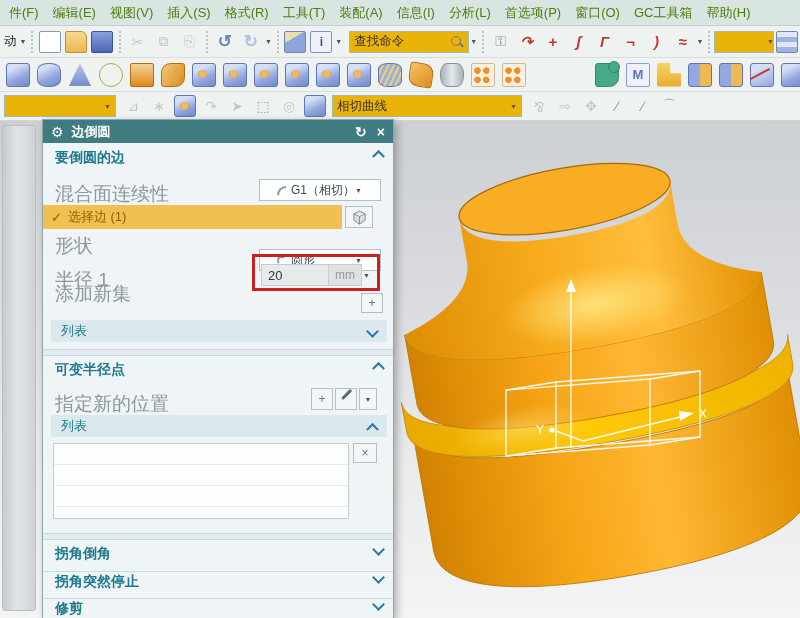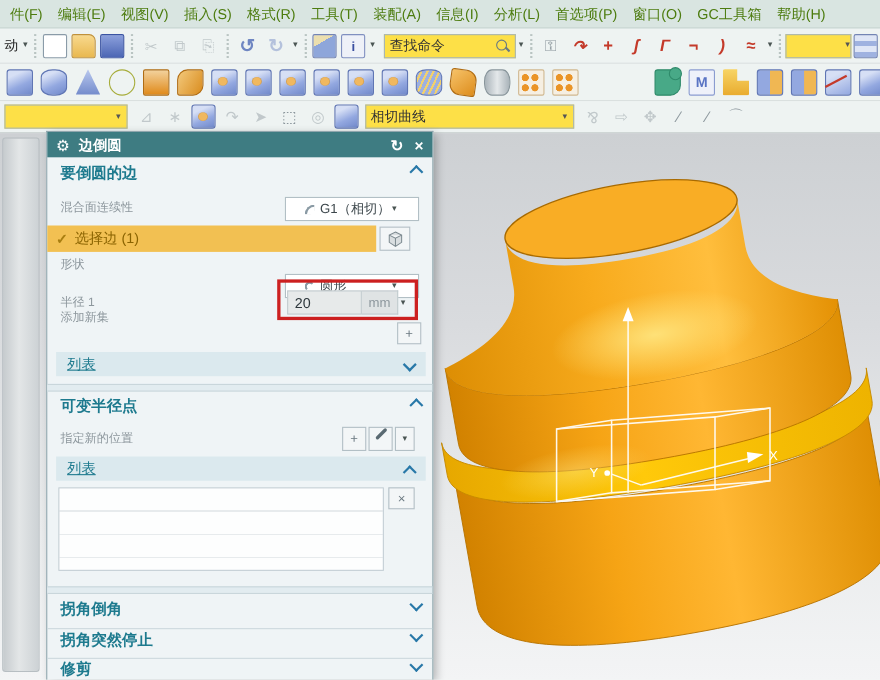--- a/index.html
+++ b/index.html
@@ -19,21 +19,21 @@
   .tb3 { height:29px; border-bottom:1px solid #cfd6d5; padding-left:4px; gap:4px; }
   .grip { width:5px; height:22px; margin:0 3px;
     background:repeating-linear-gradient(180deg,#b9c4c2 0 2px,transparent 2px 4px);
     background-size:2px 100%; background-repeat:no-repeat; background-position:center; }
   .ticon { width:22px; height:22px; margin:0 2px; display:inline-flex; align-items:center;
     justify-content:center; font-size:14px; border-radius:2px; flex:0 0 auto; }
   .tb2 .ticon { width:24px; height:24px; }
   .dim { opacity:.45; }
   .darr { font-size:7px; color:#4a5553; margin:0 1px; }
 
-  .combo { display:inline-flex; align-items:center; height:22px; background:#fde047;
+  .combo { display:inline-flex; align-items:center; height:22px; background:#eab308;
     border:1px solid #a8b6b4; font-size:12.5px; color:#333; padding:0 4px; position:relative;gap:44px; }
   .combo .cval { flex:1; overflow:hidden; white-space:nowrap; }
   .combo .carr { font-size:7px; color:#555; margin-left:4px; }
 
   
   .ic-start { width:auto; font-size:12.5px; color:#222; }
   .ic-paper { background:#fff; border:1px solid #8a9ba8; }
   .ic-folder { background:linear-gradient(180deg,#f8d98e,#e9b84f); border:1px solid #c0913a; border-radius:2px 6px 2px 2px; }
   .ic-disk { background:linear-gradient(180deg,#8ca0dc,#4c66b4); border:1px solid #3a53a2; }
   .ic-glyph-gray { color:#8b969c; }
@@ -94,42 +94,42 @@
   .dlg-title .ttl { color:#fff; font-size:13px; font-weight:bold; flex:1; }
   .dlg-title .tbtn { color:#fff; font-size:14px; font-weight:bold; margin-left:10px; cursor:default; }
   .dlg-body { position:relative; height:476px; }
 
   .sec-h { position:absolute; left:0; width:100%; height:24px; display:flex; align-items:flex-start; padding:0 10px 0 12px; }
   .sec-h .t { color:#1d7a8e; font-size:14px; font-weight:bold; flex:1; }
   .chev { width:9px; height:9px; border-right:2.4px solid #2878a8; border-bottom:2.4px solid #2878a8; flex:0 0 auto; }
   .chev.up { transform:rotate(-135deg) translate(-2px,-2px); }
   .chev.down { transform:rotate(45deg); }
 
-  .lbl { position:absolute; left:12px; font-size:11px; color:#8d979d; }
+  .lbl { position:absolute; left:12px; font-size:19px; color:#8d979d; }
   .dd { position:absolute; height:22px; background:#fff; border:1px solid #b2bfc5;
     display:flex; align-items:center; padding:0 17px; font-size:12px; color:#3c464b; }
   .dd .darr { margin-left:auto; }
   .mini-arc { width:9px; height:9px; border-top:2px solid #8a9aa4; border-left:2px solid #8a9aa4;
     border-radius:9px 0 0 0; margin-right:5px; flex:0 0 auto; }
 
   .amber { position:absolute; left:0; height:24px; background:#f2c052; display:flex;
     align-items:center; padding:0 8px; font-size:13px; color:#8a6300; }
   .amber .chk { color:#a97e10; font-weight:bold; margin-right:6px; }
   .sqbtn { position:absolute; height:22px; background:#f3f6f7; border:1px solid #b2bfc5;
     display:flex; align-items:center; justify-content:center; font-size:12px; color:#6a7880; }
 
   .radius-group { position:absolute; display:flex; height:22px; }
   .radius-val { width:68px; background:#e7eaea; border:1px solid #c3cccf;
     font-size:13px; color:#2e383d; display:flex; align-items:center; padding-left:6px; }
   .radius-unit { width:33px; background:#dfe3e4; border:1px solid #c3cccf; border-left:none;
     font-size:12px; color:#8d979d; display:flex; align-items:center; justify-content:center; }
 
   .band { position:absolute; height:22px; background:#dbe9ee; display:flex; align-items:center;
     padding:0 10px; font-size:13px; color:#1d7a8e; }
-  .band .t { flex:1;text-decoration:underline; }
+  .band .t { flex:1; }
   .divider { position:absolute; left:0; width:100%; height:7px; background:#e2ecf0;
     border-top:1px solid #c9d6db; border-bottom:1px solid #c9d6db; }
   .listbox { position:absolute; background:#fdfefe; border:1px solid #c3ced4;
     background-image:repeating-linear-gradient(180deg,transparent 0 20px,#e7ebed 20px 21px); }
   .hairline { position:absolute; left:0; width:100%; height:0; border-top:1px solid #cdd9de; }
 
   .red-annotation { position:absolute; left:252px; top:254px; width:128px; height:37px;
     border:3px solid #cc2020; z-index:30; }
 
   .axis-label { fill:#fff; font-size:12px; font-family:"Liberation Sans",sans-serif; }

